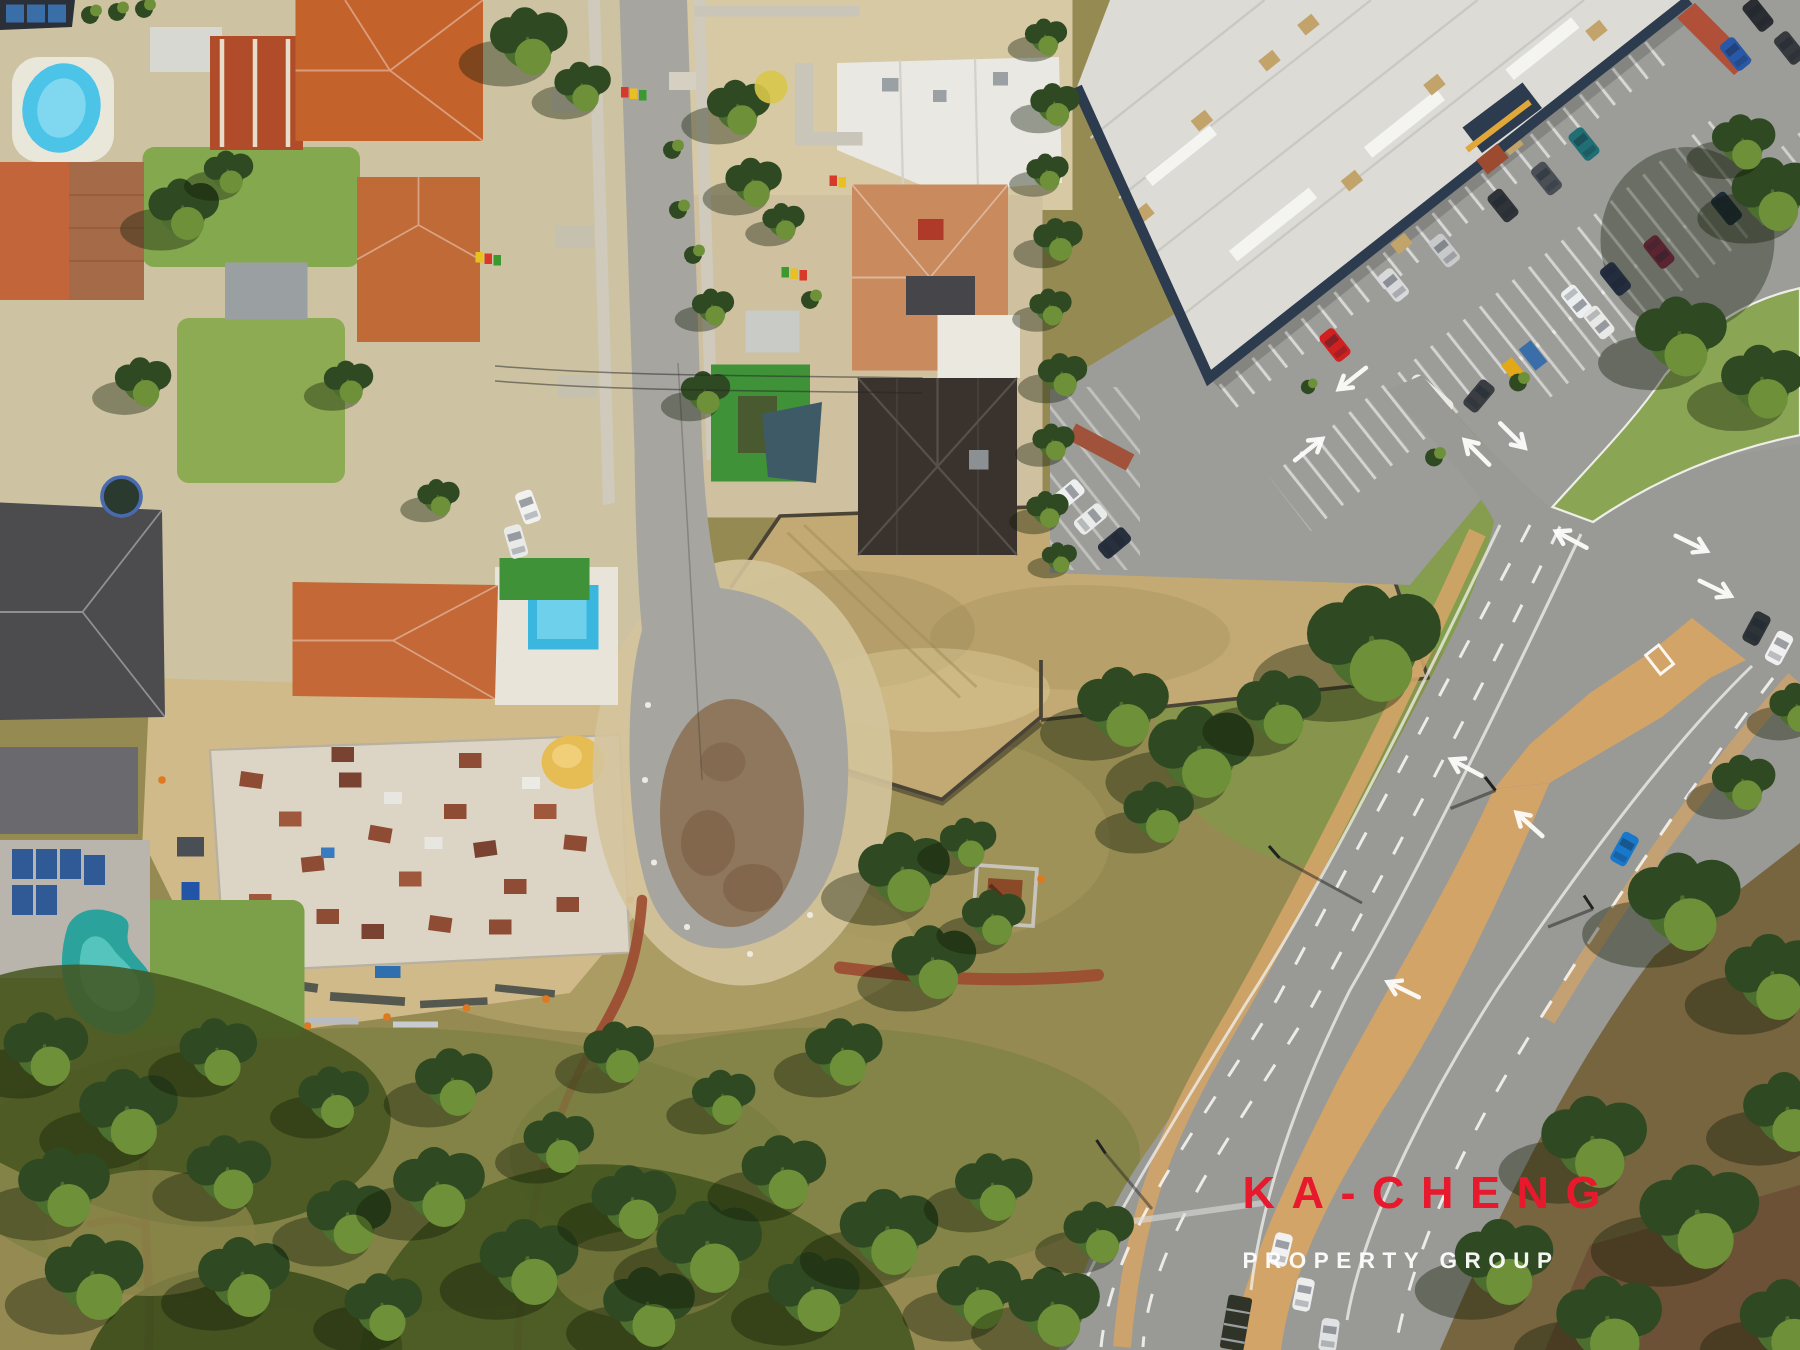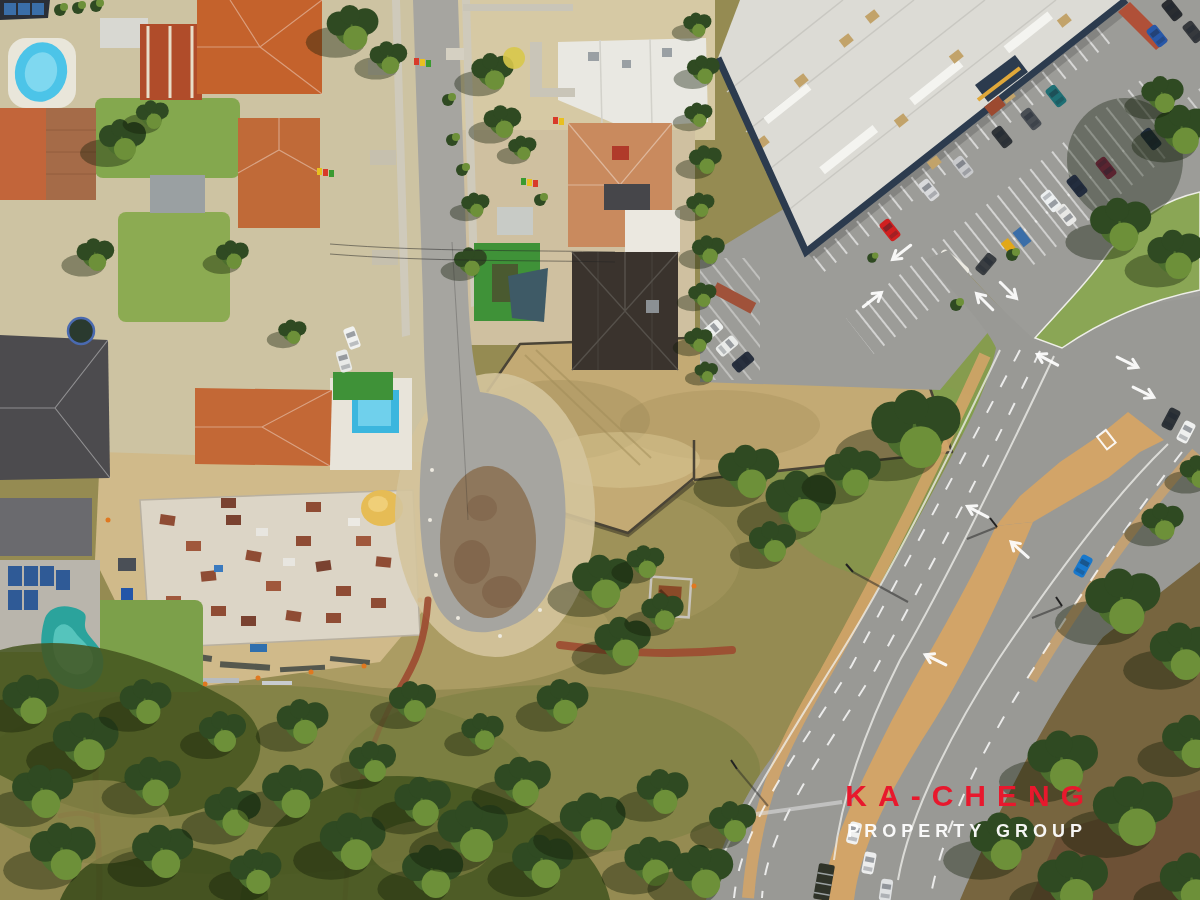--- a/index.html
+++ b/index.html
@@ -7,23 +7,23 @@
   #photo{position:relative;width:1200px;height:900px;}
   #photo svg{position:absolute;left:0;top:0;}
   
   .t1{fill:var(--tree-mid)} .t2{fill:var(--tree-dark)} .t3{fill:var(--tree-light)}
   .shade{fill:rgba(15,25,5,.38)}
   .fence{stroke:#4a4436;stroke-width:2.5;fill:none;stroke-linejoin:round}
   .dash{stroke:#ffffff;stroke-width:2;fill:none;stroke-dasharray:13 16;opacity:.8}
   .edge{stroke:#f2f2ee;stroke-width:2;fill:none;opacity:.75}
   .arrow{stroke:#ffffff;stroke-width:3;fill:none;opacity:.92;stroke-linecap:round}
   .roofridge{stroke:rgba(255,255,255,.38);stroke-width:1.2;fill:none}
-  .wm{position:absolute;right:116px;top:781px;text-align:center;z-index:5;line-height:1;}
+  .wm{position:absolute;right:133px;top:781px;text-align:left;z-index:5;line-height:1;}
   .wm-brand{color:var(--brand-red);font-size:30px;font-weight:bold;letter-spacing:11px;margin-right:-11px;}
-  .wm-tag{color:var(--white);font-size:18px;font-weight:bold;letter-spacing:5px;margin-right:-5px;margin-top:11px;opacity:.95;}
+  .wm-tag{color:var(--white);font-size:15px;font-weight:bold;letter-spacing:5px;margin-right:-5px;margin-top:22px;opacity:.95;}
 </style>
 </head>
 <body>
 
 <div id="photo">
 <svg width="1200" height="900" viewBox="0 0 1200 900">
   <defs>
     <pattern id="bays" width="14" height="24" patternUnits="userSpaceOnUse" patternTransform="rotate(-38.5)">
       <line x1="1" y1="0" x2="1" y2="24" stroke="#ffffff" stroke-width="2" opacity="0.8"></line>
     </pattern>

